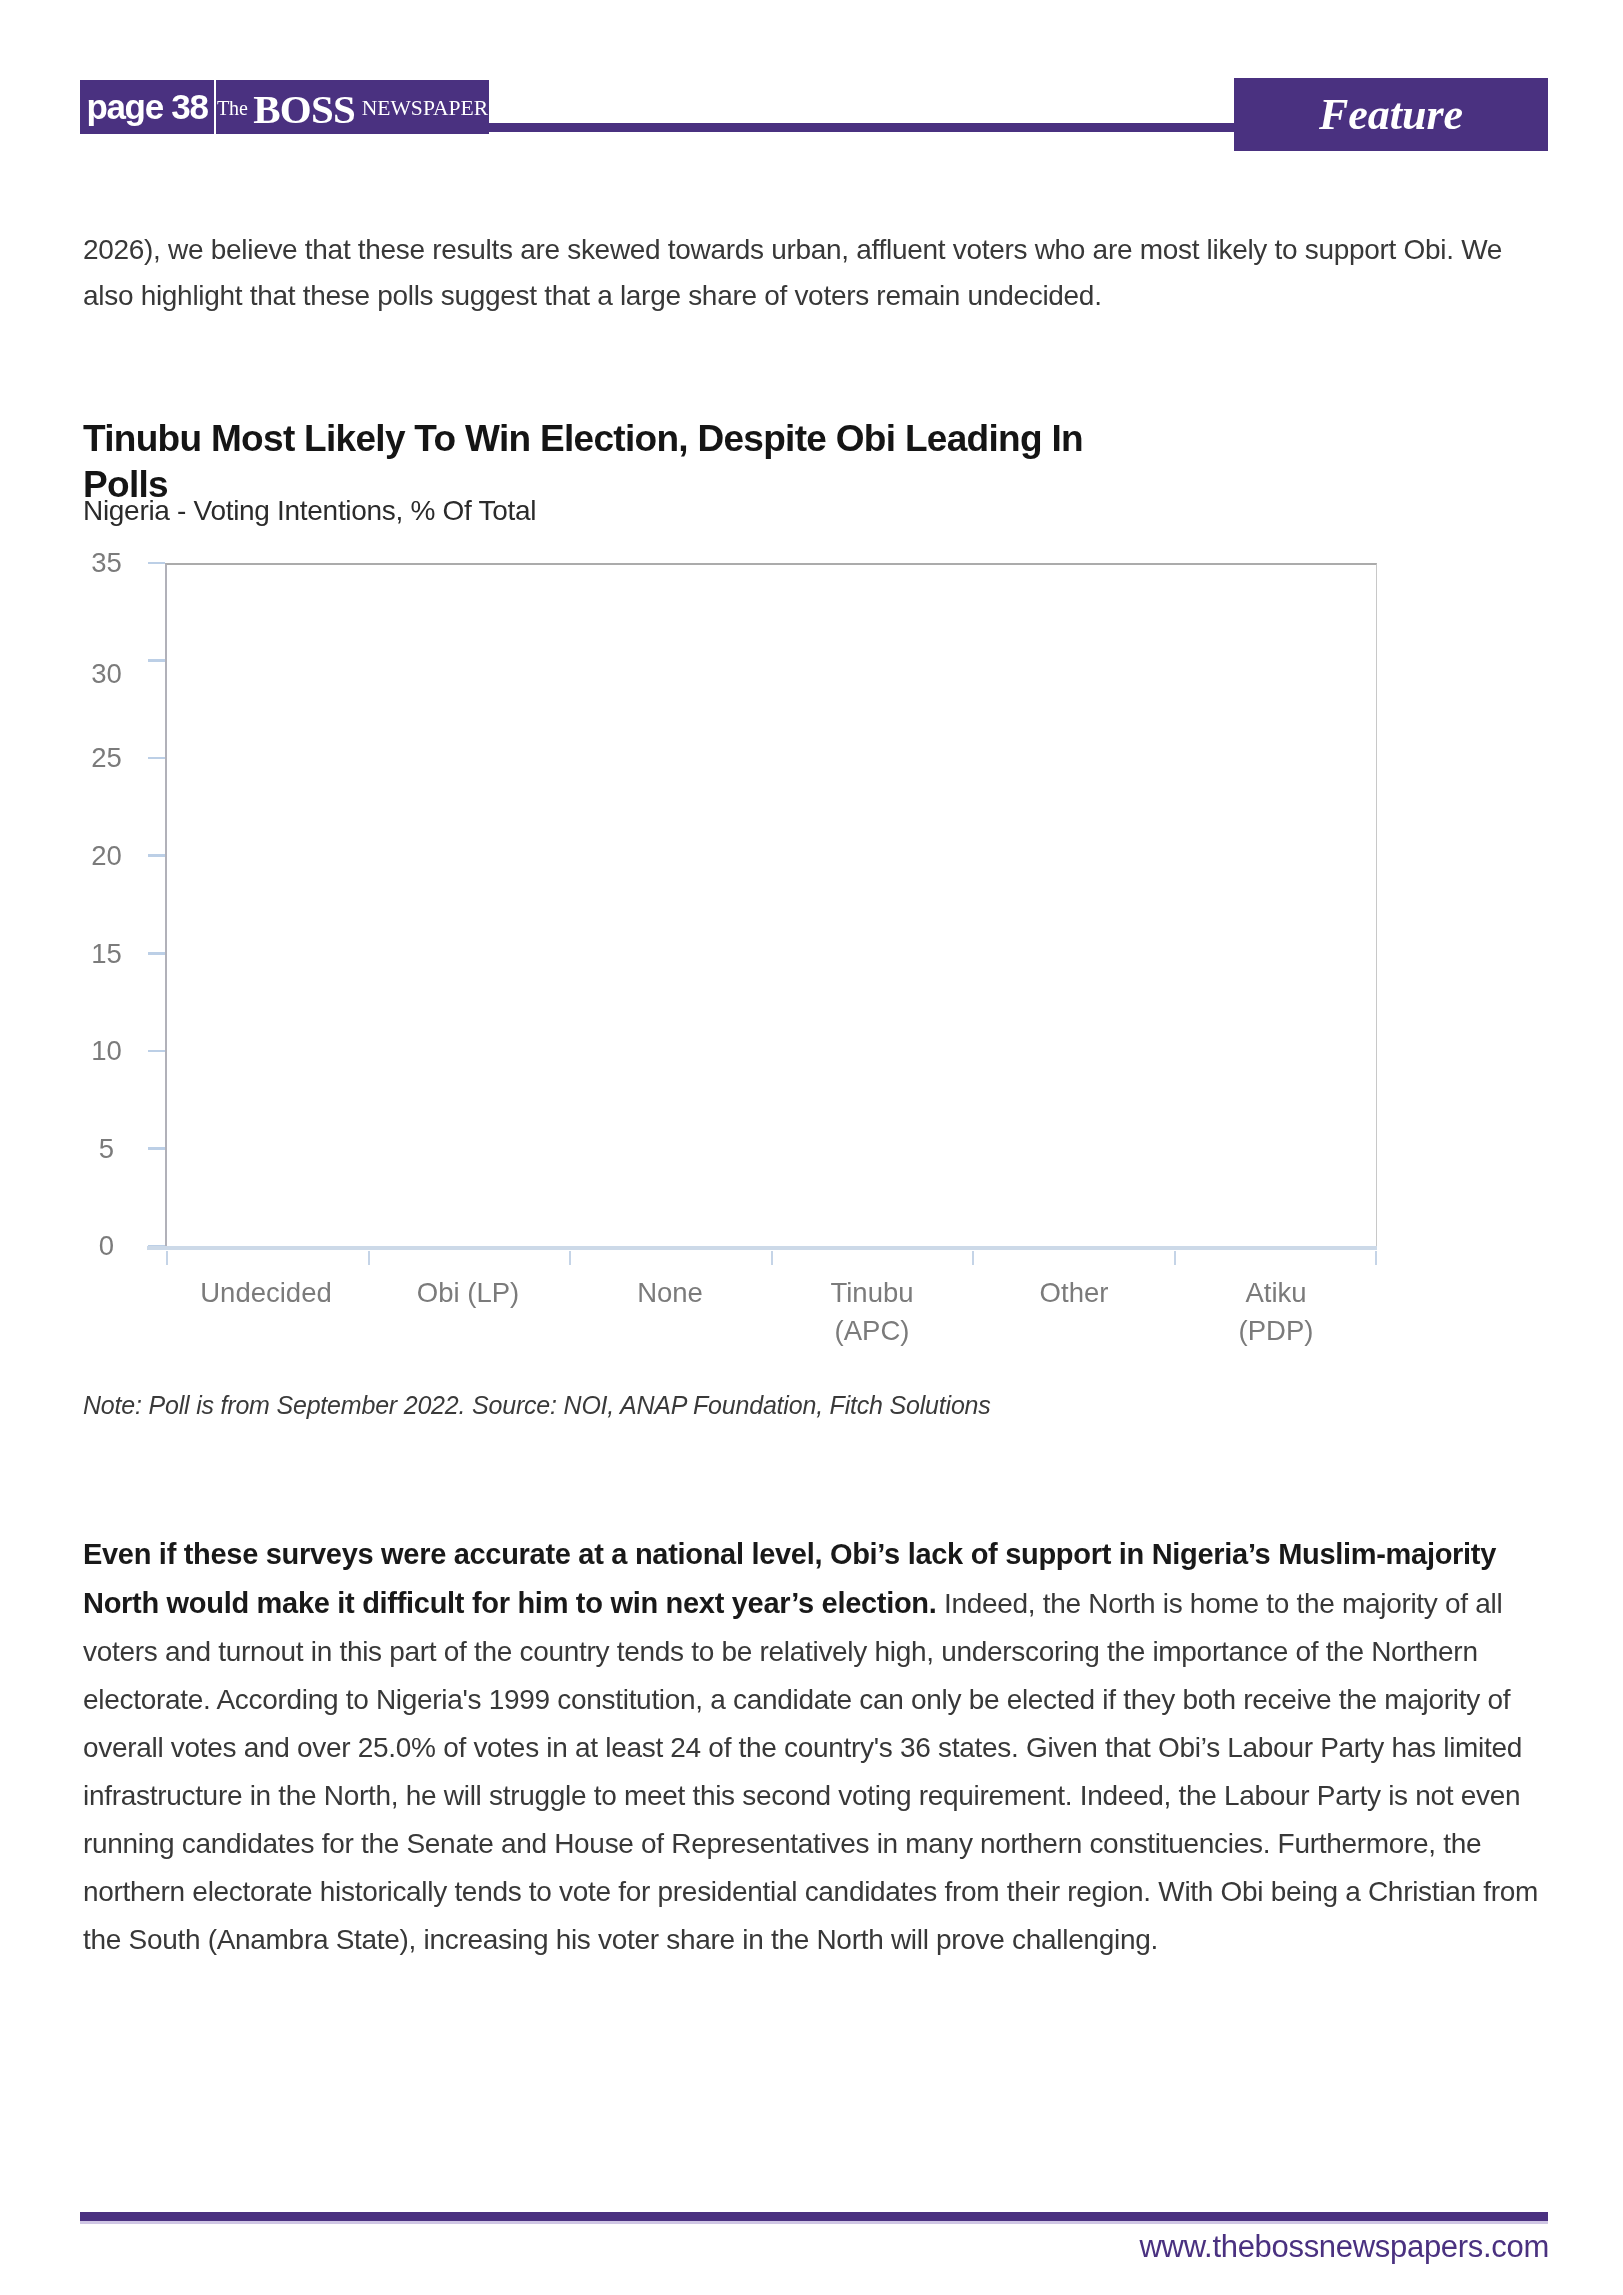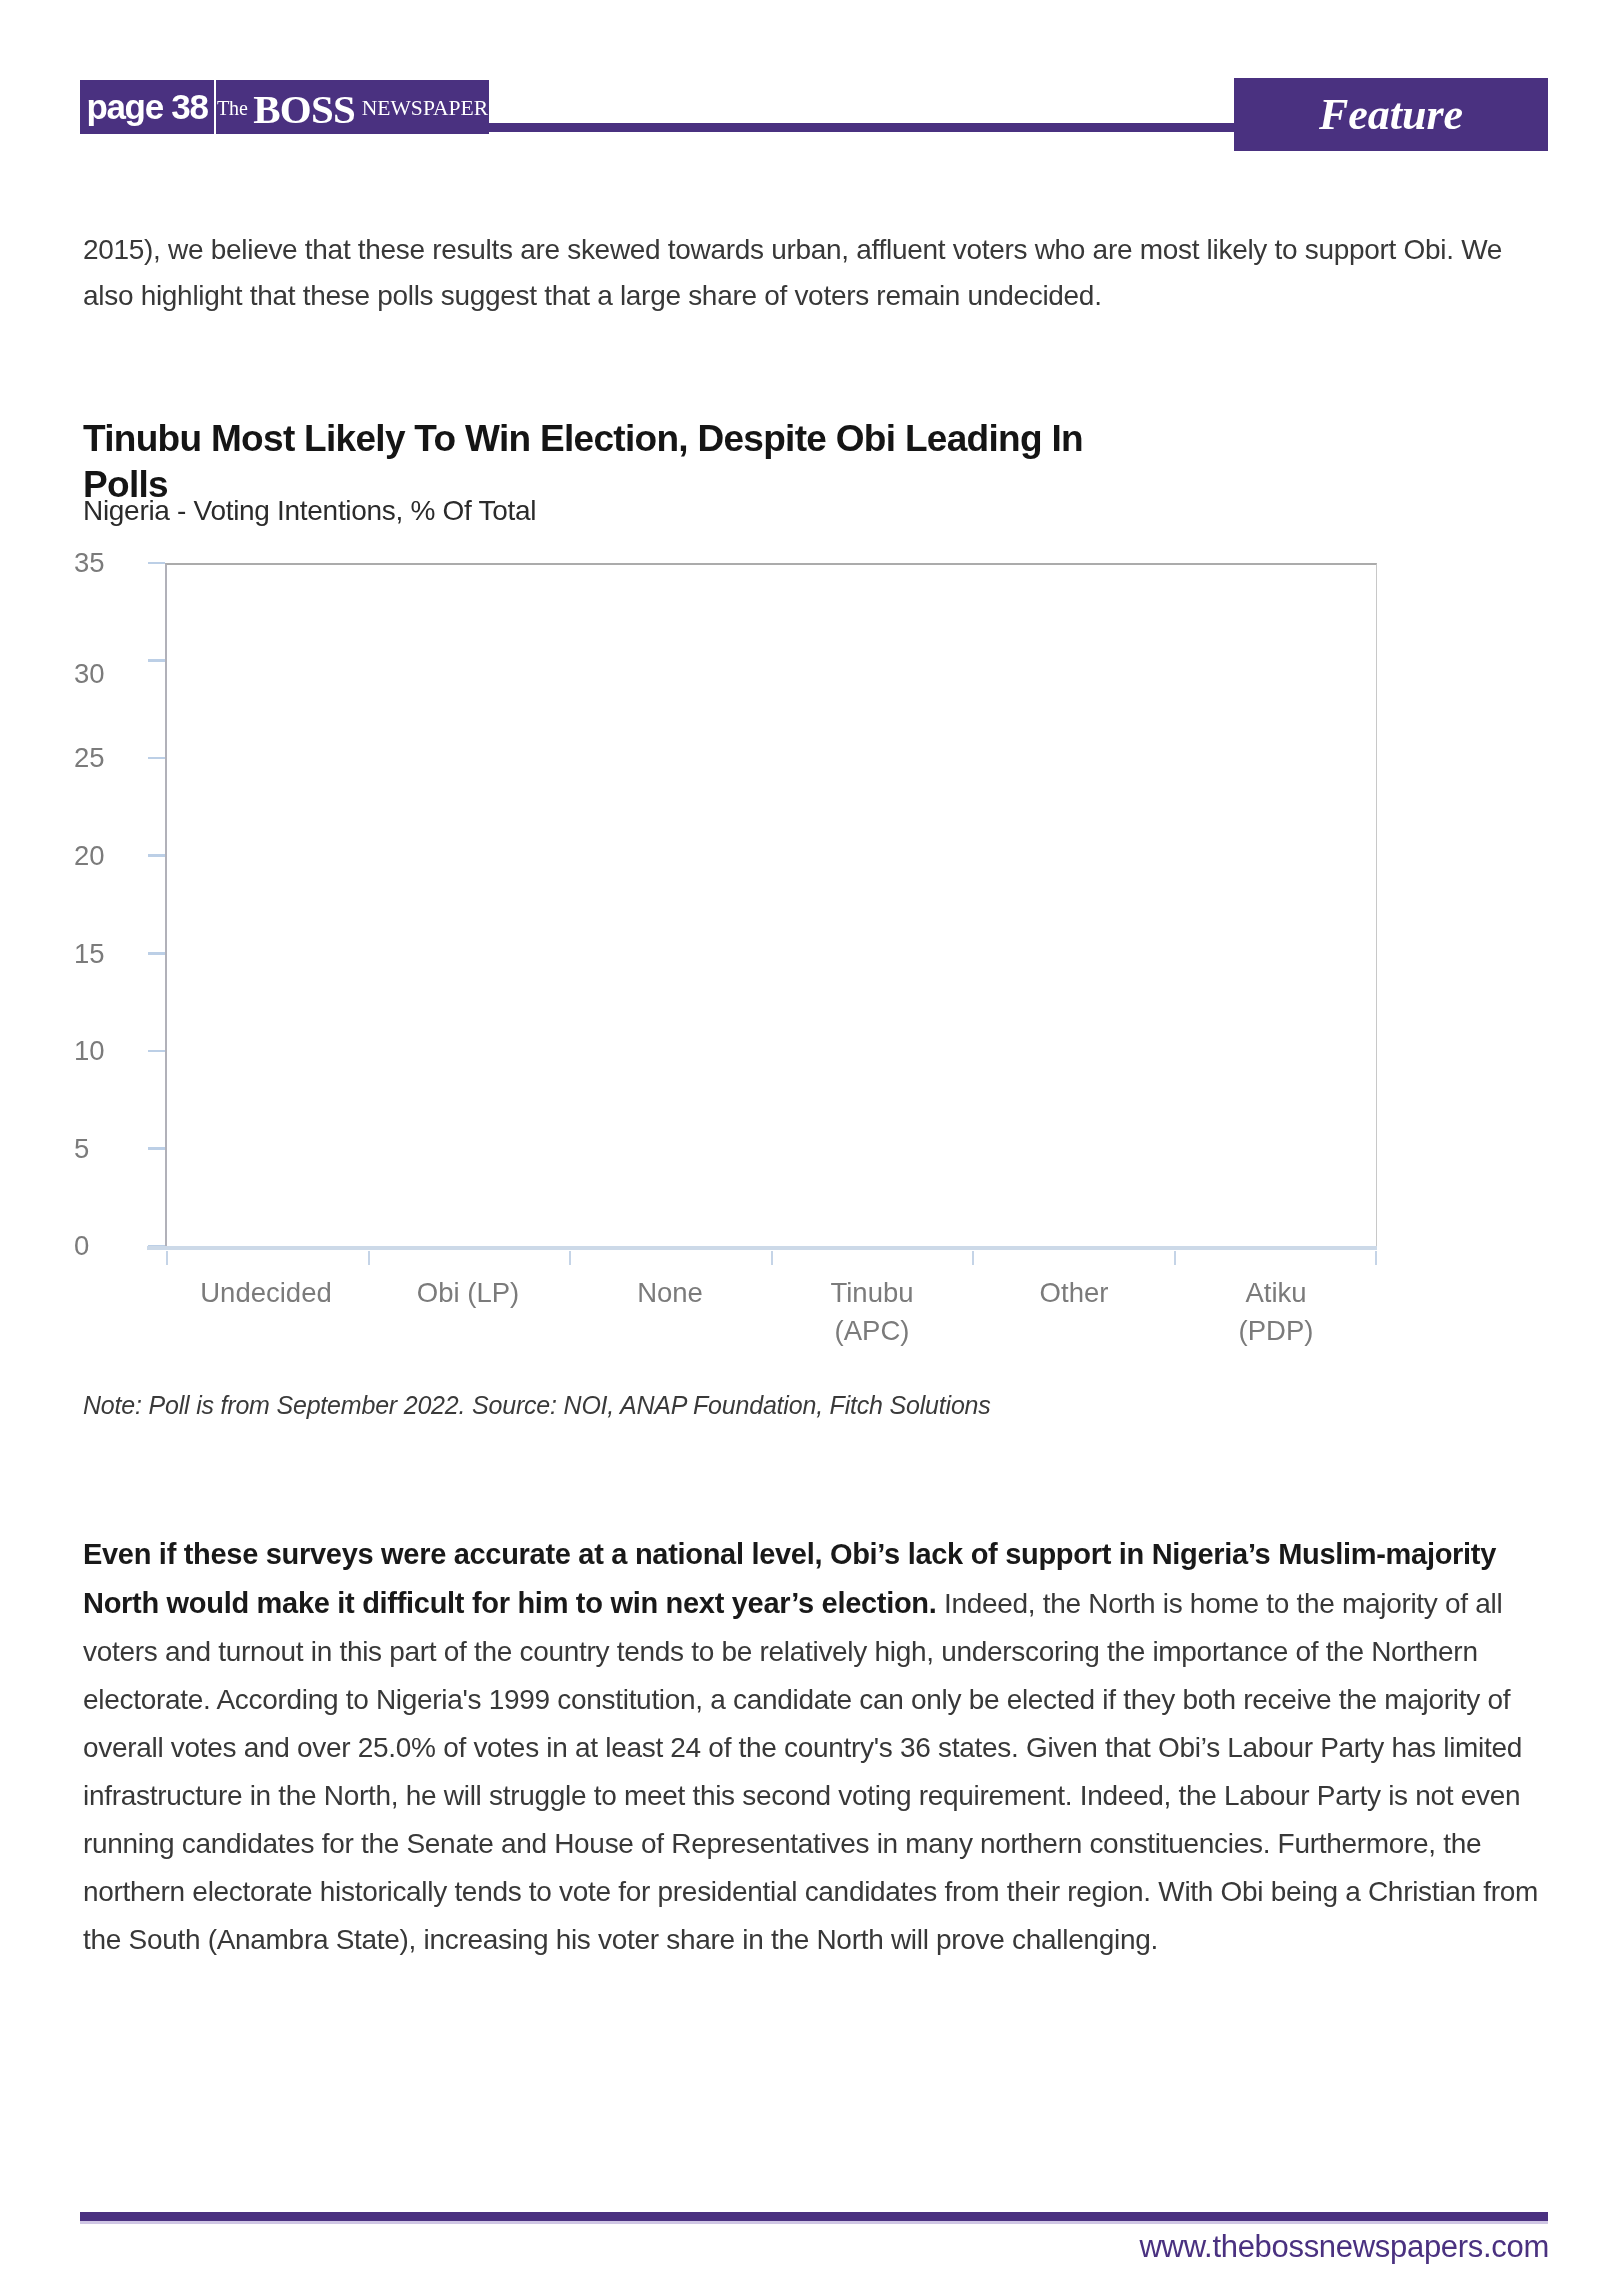--- a/index.html
+++ b/index.html
@@ -30,21 +30,21 @@
   .headline{position:absolute;top:391px;left:83px;width:1474px;
             font-size:37px;font-weight:bold;color:#151515;line-height:46px;letter-spacing:-0.7px}
   .headline span{display:block}
   .subtitle{position:absolute;top:495px;left:83px;font-size:28px;color:#2b2b2b;letter-spacing:-0.3px}
 
   
   .chart{position:absolute;top:563px;left:83px;width:1294px}
   .chart-row{display:flex}
   .ygutter{width:82px;position:relative;height:683px}
   .ytick-label{position:absolute;right:26px;font-size:27.5px;color:#7b7b7b;
-               width:65px;text-align:left;height:31px;line-height:31px}
+               width:65px;text-align:center;height:31px;line-height:31px}
   .ytick-mark{position:absolute;right:0;width:17px;height:2.6px;background:#bccfe6}
   .plot{flex:1;height:683px;position:relative;
         border-top:2px solid #ababab;border-left:2px solid #b1b1b9;border-right:1.3px solid #c8c8c8}
   .bars{position:absolute;left:0;right:0;top:0;bottom:0;display:flex;align-items:flex-end}
   .slot{flex:1;display:flex;justify-content:center}
   .bar{width:56%}
   .xaxis{position:absolute;left:-19.6px;right:-1.3px;bottom:-2px;height:3.9px;background:#ccd9e8}
   .xtick{position:absolute;bottom:-17px;width:2px;height:14.4px;background:#c5d4e7}
   .xlabels{display:flex;margin-left:82px;padding-top:26px}
   .xlabel{flex:1;text-align:center;font-size:27.5px;color:#7b7b7b;line-height:38px}
@@ -73,21 +73,21 @@
     <span class="boss-the">The</span>
     <span class="boss-name">BOSS</span>
     <span class="boss-sub">NEWSPAPER</span>
   </div>
   <div class="hdr-bar purple"></div>
   <div class="feature-badge purple">
     <span>Feature</span>
   </div>
 </div>
 
-<p class="intro">2015), we believe that these results are skewed towards urban, affluent voters who are most likely to support Obi. We also highlight that these polls suggest that a large share of voters remain undecided.</p>
+<p class="intro">2026), we believe that these results are skewed towards urban, affluent voters who are most likely to support Obi. We also highlight that these polls suggest that a large share of voters remain undecided.</p>
 
 <h1 class="headline">
   <span>Tinubu Most Likely To Win Election, Despite Obi Leading In</span>
   <span>Polls</span>
 </h1>
 <div class="subtitle">Nigeria - Voting Intentions, % Of Total</div>
 
 <div class="chart">
   <div class="chart-row">
     <div class="ygutter">

